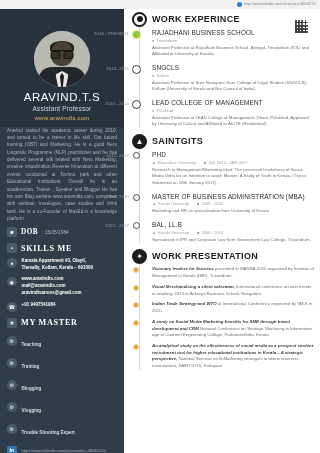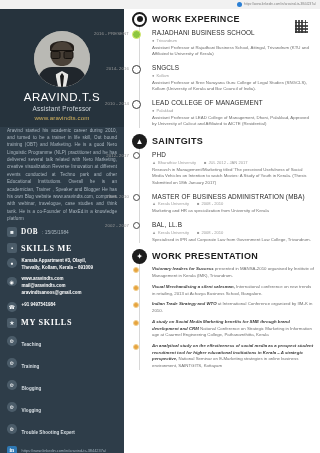--- a/index.html
+++ b/index.html
@@ -261,21 +261,21 @@
         </span>
       </div>
 
       <div class="contact-item">
         <span class="c-ico">☎</span>
         <span class="c-text">+91 9497541984</span>
       </div>
 
       <div class="sb-head">
         <span class="sb-ico">★</span>
-        <span class="sb-title">MY SKILLS</span>
+        <span class="sb-title">MY MASTER</span>
       </div>
 
       <div id="skills-list">
           <div class="skill-row">
             <span class="c-ico">⚙</span>
             <span class="skill-body"><span class="skill-name">Teaching</span><span class="bar"><span style="width:88%;background:#5cb85c"></span></span></span>
           </div>
           <div class="skill-row">
             <span class="c-ico">⚙</span>
             <span class="skill-body"><span class="skill-name">Training</span><span class="bar"><span style="width:92%;background:#e8d51c"></span></span></span>

